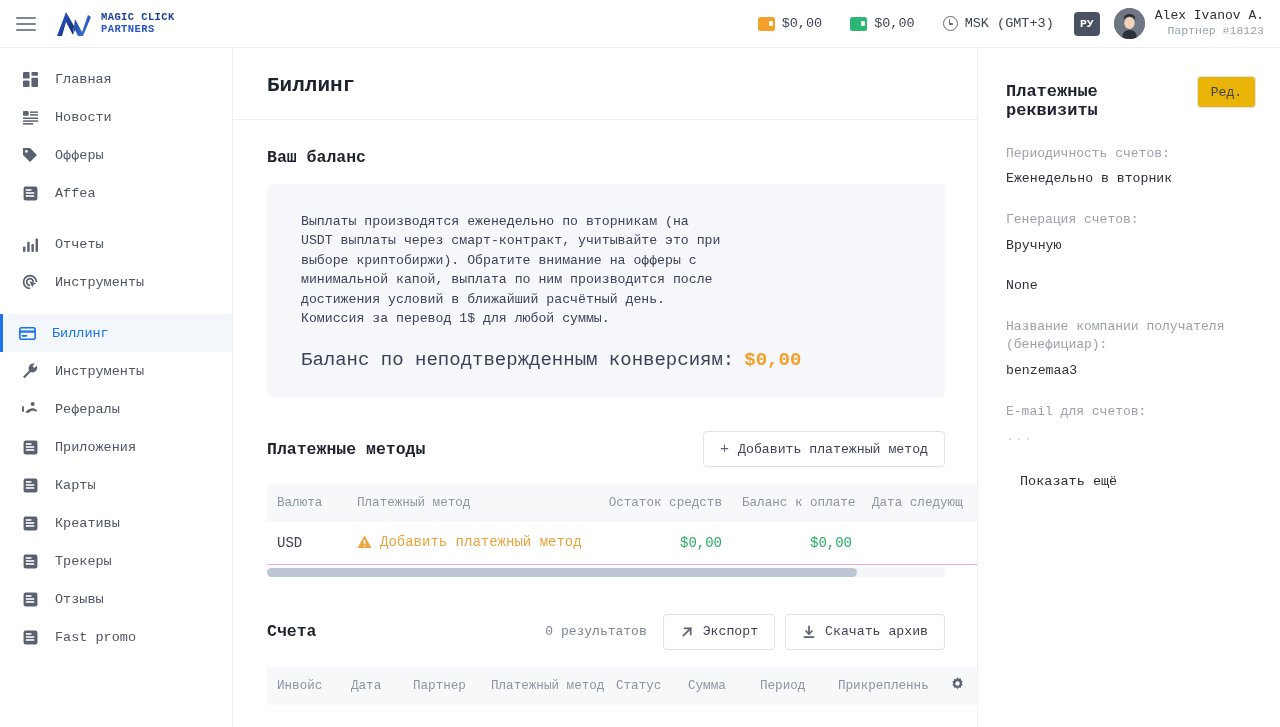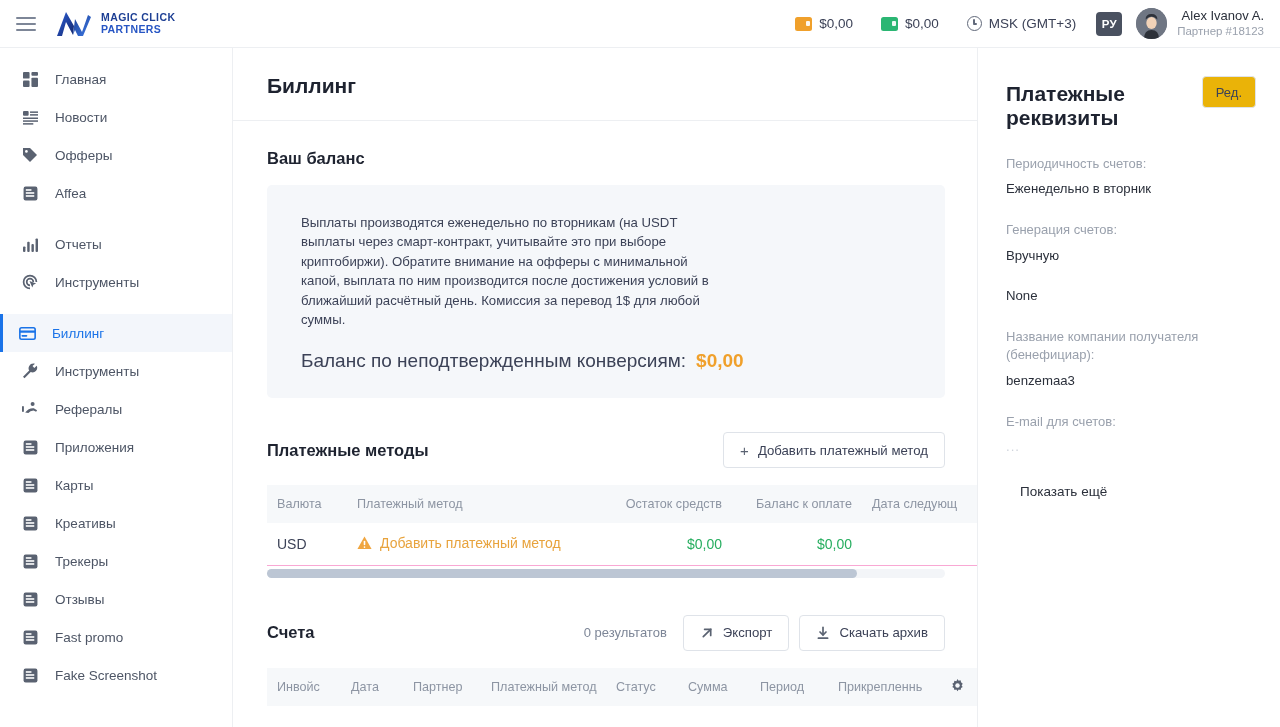--- a/index.html
+++ b/index.html
@@ -4,21 +4,21 @@
 <style>
   * { box-sizing: border-box; margin: 0; padding: 0; }
   html, body {
     width: 1280px; height: 727px;
     overflow: hidden;
     font-family: "Liberation Sans", "DejaVu Sans", sans-serif;
     background: #ffffff;
     color: #3c4257;
     -webkit-font-smoothing: antialiased;
   }
-  .app { display: flex; flex-direction: column; width: 1280px; height: 727px; }
+  .app { display: flex; flex-direction: column; width: 1280px; height: 727px; font-family: Liberation Mono, monospace; }
 
   
   .header {
     height: 48px; min-height: 48px;
     display: flex; align-items: center;
     padding: 0 16px 0 12px;
     border-bottom: 1px solid #edeff2;
     background: #fff;
   }
   .burger { width: 28px; height: 28px; display: flex; flex-direction: column;
@@ -116,21 +116,21 @@
   .results { font-size: 13px; color: #7d8697; margin-right: 16px; white-space: nowrap; }
   .head-actions { display: flex; align-items: center; }
   .head-actions .btn + .btn { margin-left: 10px; }
   .gear { display: inline-flex; align-items: center; justify-content: center;
           width: 18px; height: 18px; color: #5a6271; cursor: pointer; }
 
   
   .rail { width: 303px; min-width: 303px; border-left: 1px solid #edeff2;
           padding: 28px 24px 0 28px; overflow: hidden; }
   .rail-head { display: flex; align-items: flex-start; justify-content: space-between; gap: 10px; }
-  .rail-title { font-size: 21px; font-weight: 700; color: #1e2330; padding-top: 6px; }
+  .rail-title { font-size: 17px; font-weight: 700; color: #1e2330; padding-top: 6px; }
   .btn-sm { height: 32px; padding: 0 13px; border: 1px solid #dfe3e9; border-radius: 4px;
             background: #eab308; font-size: 13px; color: #3c4257; cursor: pointer;
             font-family: inherit; white-space: nowrap; }
   .field { margin-top: 25px; }
   .field-label { font-size: 13px; color: #9aa1ad; line-height: 1.42; }
   .field-value { font-size: 13.2px; color: #2b303b; margin-top: 8px; }
   .field-value.muted { color: #cfd4dc; letter-spacing: 1px; }
   .show-more { margin-top: 30px; font-size: 13.5px; color: #2b303b; cursor: pointer;
                padding-left: 14px; }
 </style>
@@ -375,31 +375,20 @@
           <svg width="15" height="15" viewBox="0 0 16 16" fill="currentColor">
               <rect x="0.6" y="0.6" width="14.8" height="14.8" rx="2.2"></rect>
               <rect x="3" y="3.4" width="6" height="1.7" fill="#fff"></rect>
               <rect x="3" y="6.6" width="9" height="1.7" fill="#fff"></rect>
               <rect x="3" y="9.8" width="9" height="1.7" fill="#fff"></rect>
             </svg>
         </span>
         <span>Fast promo</span>
       </div>
 
-      <div class="nav-item">
-        <span class="ico">
-          <svg width="15" height="15" viewBox="0 0 16 16" fill="currentColor">
-              <rect x="0.6" y="0.6" width="14.8" height="14.8" rx="2.2"></rect>
-              <rect x="3" y="3.4" width="6" height="1.7" fill="#fff"></rect>
-              <rect x="3" y="6.6" width="9" height="1.7" fill="#fff"></rect>
-              <rect x="3" y="9.8" width="9" height="1.7" fill="#fff"></rect>
-            </svg>
-        </span>
-        <span>Fake Screenshot</span>
-      </div>
     </nav>
 
     <div class="main">
       <div class="content">
 
         <div class="page-title">Биллинг</div>
 
         <div class="content-inner">
 
           <div class="sec-head">

